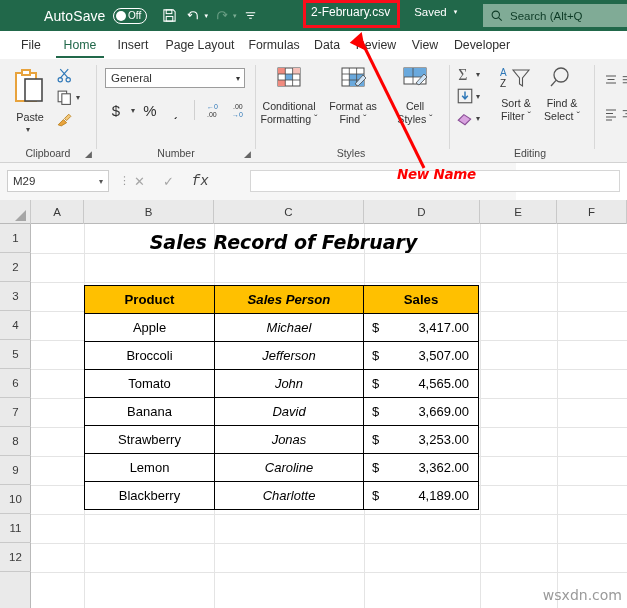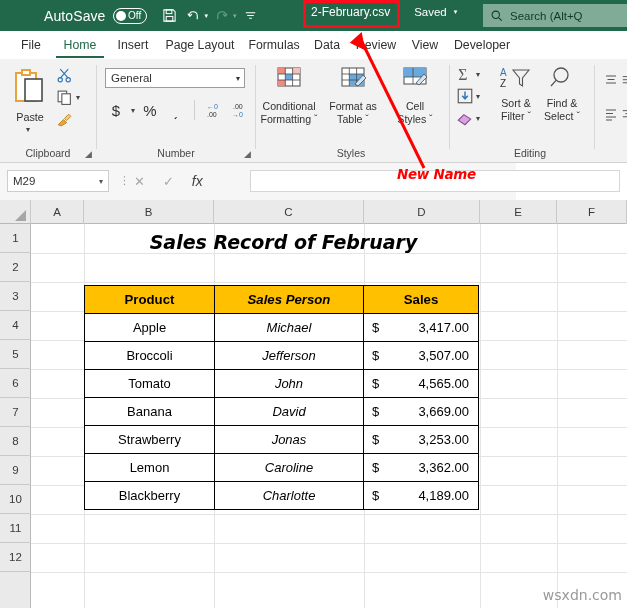--- a/index.html
+++ b/index.html
@@ -138,21 +138,21 @@
     position: absolute; left: 7px; top: 7px; width: 102px; height: 22px;
     background: #ffffff; border: 1px solid #cdcdcd;
     display: flex; align-items: center; justify-content: space-between;
     padding: 0 5px;
   }
   .namebox .nbtxt { font-size: 11.5px; color: #333; }
   .namebox .nbc { font-size: 8px; color: #555; }
   .fb-sep { position: absolute; left: 119px; top: 11px; font-size: 11px; color: #9a9a9a; }
   .fbicons { position: absolute; left: 134px; top: 7px; height: 22px; display: flex; align-items: center; gap: 18px; }
   .fbicons span { font-size: 13px; color: #a6a6a6; }
-  .fbicons span.fx { font-style: italic; color: #444; font-family: Liberation Sans, sans-serif; font-size: 14px; }
+  .fbicons span.fx { font-style: italic; color: #444; font-family: Liberation Mono, monospace; font-size: 14px; }
   .fb-input {
     position: absolute; left: 250px; top: 7px; width: 370px; height: 22px;
     background: #ffffff; border: 1px solid #d6d6d6;
   }
 
   
   .grid { position: absolute; left: 0; top: 200px; width: 627px; height: 408px; background: #ffffff; }
   .colhdr {
     position: absolute; left: 0; top: 0; width: 627px; height: 24px;
     background: #eaeaea; border-bottom: 1px solid #b9b9b9;
@@ -392,21 +392,21 @@
         </svg>
         <div class="lbl"><span>Conditional</span><br><span>Formatting ˇ</span></div>
       </div>
       <div class="sbtn" style="left:66px">
         <svg width="32" height="28" viewBox="0 0 32 28">
           <rect x="5" y="3" width="22" height="18" fill="#ffffff" stroke="#4a4a4a" stroke-width="1"></rect>
           <rect x="12.3" y="9" width="14.7" height="12" fill="#6aa9dd"></rect>
           <path d="M12.3 3 v18 M19.6 3 v18 M5 9 h22 M5 15 h22" stroke="#4a4a4a" stroke-width=".8"></path>
           <path d="M18 19 L26 10 L29 13 L21 21 Z" fill="#cfe3f5" stroke="#4a4a4a" stroke-width=".8"></path>
         </svg>
-        <div class="lbl"><span>Format as</span><br><span>Table ˇ</span></div>
+        <div class="lbl"><span>Format as</span><br><span>Find ˇ</span></div>
       </div>
       <div class="sbtn" style="left:128px">
         <svg width="32" height="28" viewBox="0 0 32 28">
           <rect x="5" y="3" width="22" height="16" fill="#ffffff" stroke="#4a4a4a" stroke-width="1"></rect>
           <rect x="5" y="3" width="22" height="9" fill="#6aa9dd"></rect>
           <path d="M5 12 h22 M14 3 v16" stroke="#4a4a4a" stroke-width=".8"></path>
           <path d="M17 18 L25 9 L28 12 L20 20 Z" fill="#cfe3f5" stroke="#4a4a4a" stroke-width=".8"></path>
         </svg>
         <div class="lbl"><span>Cell</span><br><span>Styles ˇ</span></div>
       </div>

